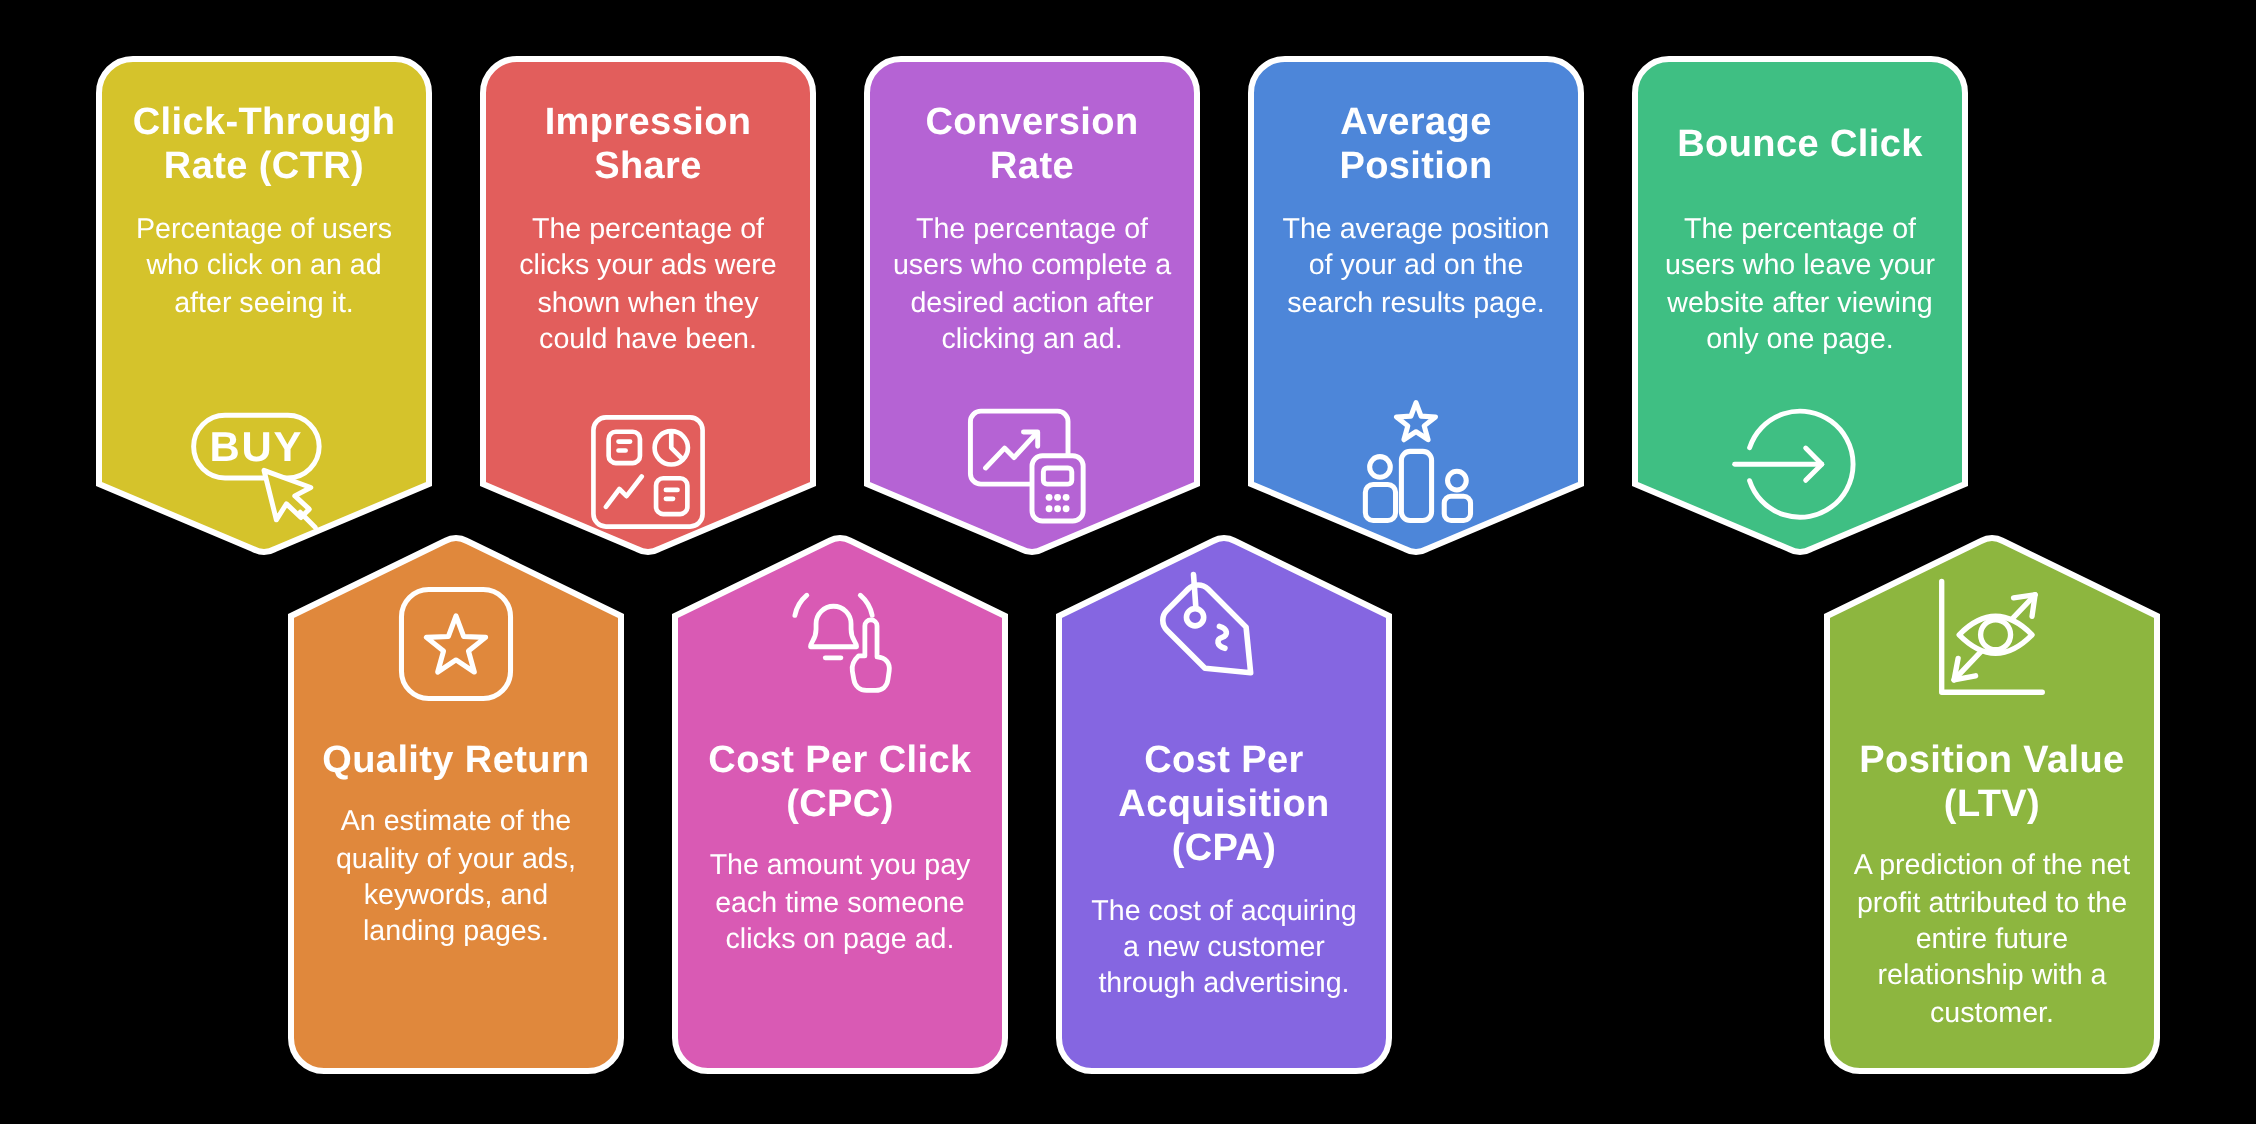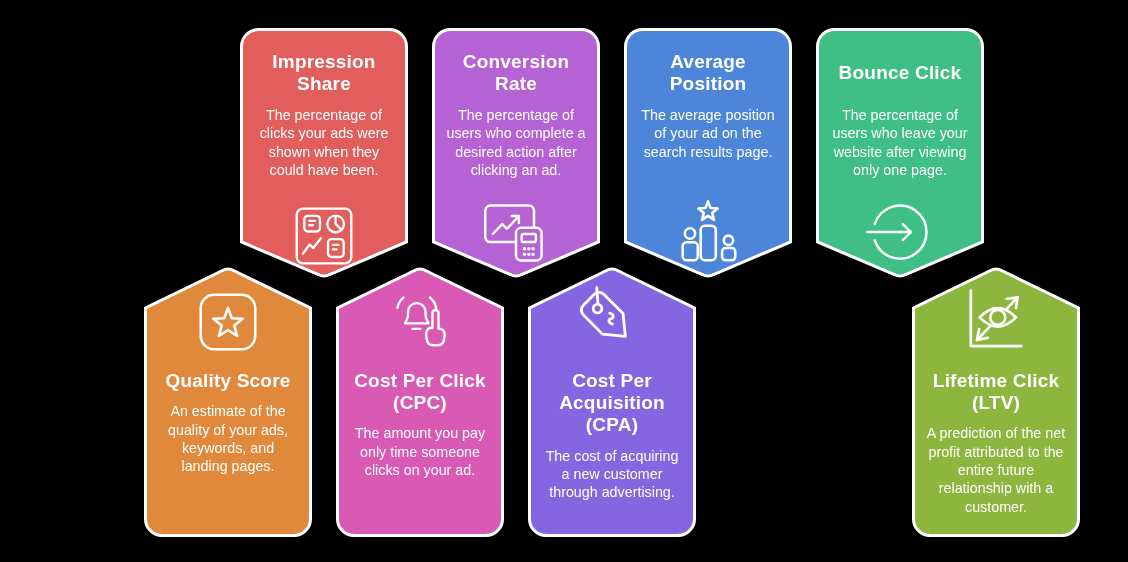--- a/index.html
+++ b/index.html
@@ -25,20 +25,37 @@
   .icon .mask{stroke:#fff;stroke-width:2.6;stroke-linecap:round;stroke-linejoin:round;}
   .icon .fw{fill:#fff;stroke:none;}
   .icon text{font-family:"Liberation Sans",sans-serif;font-weight:700;font-size:22px;
              letter-spacing:1px;fill:#fff;stroke:none;}
 </style>
 </head>
 <body>
 
 <div class="stage">
 
+  <div class="card top" style="left:48px">
+    <svg class="shape" viewBox="0 0 168 250">
+      <path d="M18.5 1.5 H149.5 A17 17 0 0 1 166.5 18.5 V214 L89.5 246.5 Q84 249.5 78.5 246.5 L1.5 214 V18.5 A17 17 0 0 1 18.5 1.5 Z" fill="#d5c32b"></path>
+    </svg>
+    <div class="content">
+      <div class="title">Click-Through Rate (CTR)</div>
+      <div class="desc">Percentage of users who click on an ad after seeing it.</div>
+      <div class="icon-area">
+        <svg class="icon" width="78" viewBox="0 0 82 74">
+          <rect x="4" y="8" width="66" height="33" rx="16.5"></rect>
+          <text class="fw" x="37" y="32" text-anchor="middle">BUY</text>
+          <path class="mask" d="M41 37 L47.5 63 L52.8 54.6 L60.4 61.8 L64.8 57.4 L57.2 50.4 L65.6 46 Z" fill="#d5c32b"></path>
+          <line x1="60" y1="59" x2="68" y2="67"></line>
+        </svg>
+      </div>
+    </div>
+  </div>
 
   <div class="card top" style="left:240px">
     <svg class="shape" viewBox="0 0 168 250">
       <path d="M18.5 1.5 H149.5 A17 17 0 0 1 166.5 18.5 V214 L89.5 246.5 Q84 249.5 78.5 246.5 L1.5 214 V18.5 A17 17 0 0 1 18.5 1.5 Z" fill="#e25e5c"></path>
     </svg>
     <div class="content">
       <div class="title">Impression Share</div>
       <div class="desc">The percentage of clicks your ads were shown when they could have been.</div>
       <div class="icon-area">
         <svg class="icon" width="68" viewBox="0 0 76 76">
@@ -121,41 +138,41 @@
     <svg class="shape" viewBox="0 0 168 271">
       <path d="M78.5 4.5 Q84 1.5 89.5 4.5 L166.5 42 V253 A16.5 16.5 0 0 1 150 269.5 H18 A16.5 16.5 0 0 1 1.5 253 V42 Z" fill="#e0883c"></path>
     </svg>
     <div class="content">
       <div class="icon-area">
         <svg class="icon" width="74" viewBox="0 0 76 76">
           <rect x="10" y="10" width="56" height="56" rx="14"></rect>
           <path d="M38 23.5 L41.9 34.1 L53.2 34.6 L44.4 41.6 L47.4 52.4 L38 46.2 L28.6 52.4 L31.6 41.6 L22.8 34.6 L34.1 34.1 Z"></path>
         </svg>
       </div>
-      <div class="title">Quality Score</div>
+      <div class="title">Quality Return</div>
       <div class="desc">An estimate of the quality of your ads, keywords, and landing pages.</div>
     </div>
   </div>
 
   <div class="card bottom" style="left:336px">
     <svg class="shape" viewBox="0 0 168 271">
       <path d="M78.5 4.5 Q84 1.5 89.5 4.5 L166.5 42 V253 A16.5 16.5 0 0 1 150 269.5 H18 A16.5 16.5 0 0 1 1.5 253 V42 Z" fill="#d95ab4"></path>
     </svg>
     <div class="content">
       <div class="icon-area">
         <svg class="icon" width="70" viewBox="0 0 76 76">
           <path d="M22 39.5 c0-3 3-3.5 3-9.5 v-3 a9.5 9.5 0 0 1 19 0 v3 c0 6 3 6.5 3 9.5 z"></path>
           <line x1="30" y1="45.5" x2="38.5" y2="45.5"></line>
           <path d="M13.5 22.5 A19.5 19.5 0 0 1 20 11.5"></path>
           <path d="M55.5 22.5 A19.5 19.5 0 0 0 49 11.5"></path>
           <path d="M51.5 44.5 V28.2 a3.3 3.3 0 0 1 6.6 0 V45 c4.6 .4 7.2 3.1 6.6 7.6 l-.7 4.8 c-.5 3.6 -3.1 5.8 -6.7 5.8 h-4.9 c-3.6 0 -6.3 -2.3 -6.9 -6 l-.8 -4.5 c-.5 -3.1 .7 -5.8 3.3 -8.2 z"></path>
         </svg>
       </div>
       <div class="title">Cost Per Click (CPC)</div>
-      <div class="desc">The amount you pay only time someone clicks on your ad.</div>
+      <div class="desc">The amount you pay each time someone clicks on page ad.</div>
     </div>
   </div>
 
   <div class="card bottom" style="left:528px">
     <svg class="shape" viewBox="0 0 168 271">
       <path d="M78.5 4.5 Q84 1.5 89.5 4.5 L166.5 42 V253 A16.5 16.5 0 0 1 150 269.5 H18 A16.5 16.5 0 0 1 1.5 253 V42 Z" fill="#8566e1"></path>
     </svg>
     <div class="content">
       <div class="icon-area">
         <svg class="icon" width="84" viewBox="0 0 78 78">
@@ -181,18 +198,18 @@
       <div class="icon-area">
         <svg class="icon" width="78" viewBox="0 0 76 76">
           <polyline points="13.5,7.5 13.5,61.5 62.5,61.5"></polyline>
           <line x1="19.5" y1="55.5" x2="59" y2="14"></line>
           <polyline points="48.5,15.5 59,14 57.5,24.5"></polyline>
           <polyline points="30,53.5 19.5,55.5 21.5,45"></polyline>
           <path class="mask" d="M22 33.5 Q39.75 15.5 57.5 33.5 Q39.75 51.5 22 33.5 Z" fill="#8db63f"></path>
           <circle cx="39.75" cy="33.5" r="7.3"></circle>
         </svg>
       </div>
-      <div class="title">Lifetime Click (LTV)</div>
+      <div class="title">Position Value (LTV)</div>
       <div class="desc">A prediction of the net profit attributed to the entire future relationship with a customer.</div>
     </div>
   </div>
 
 </div>
 
 </body></html>

